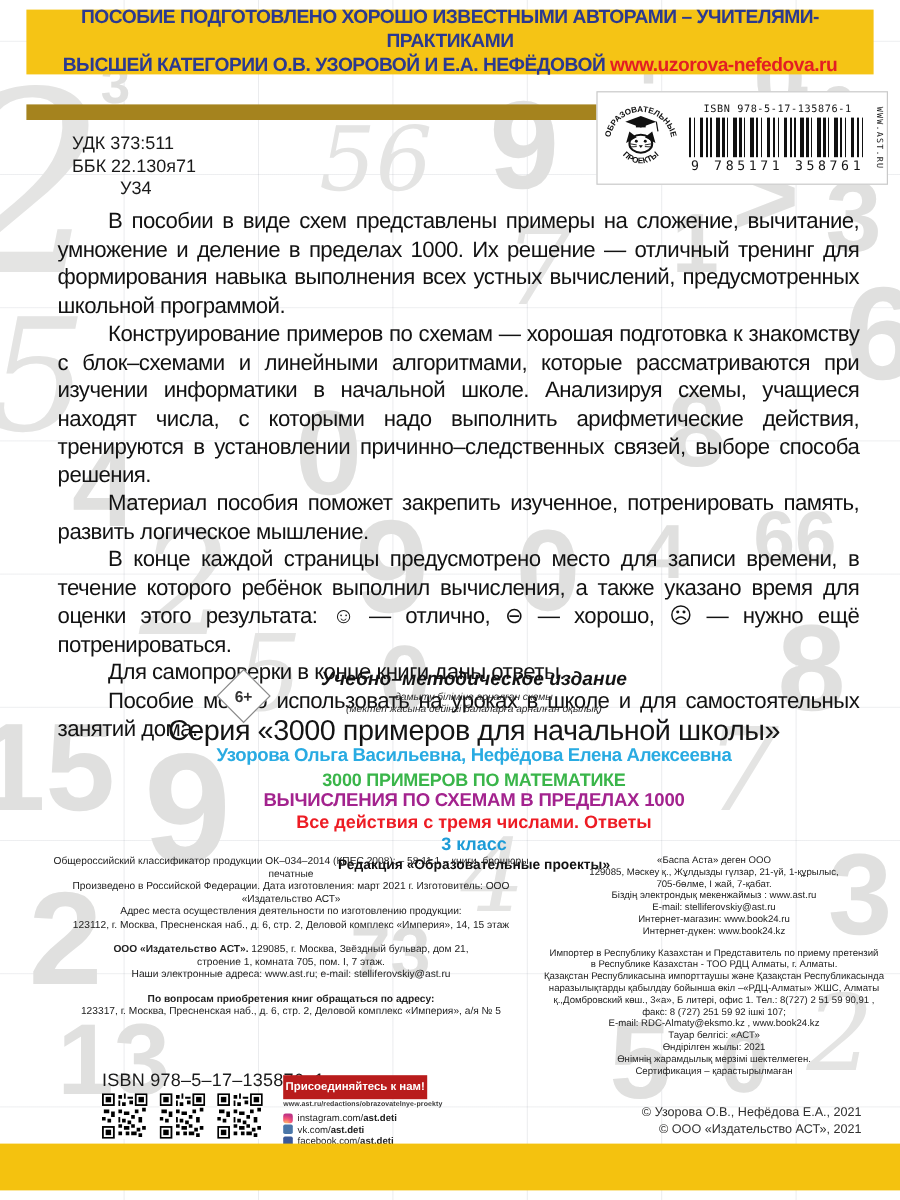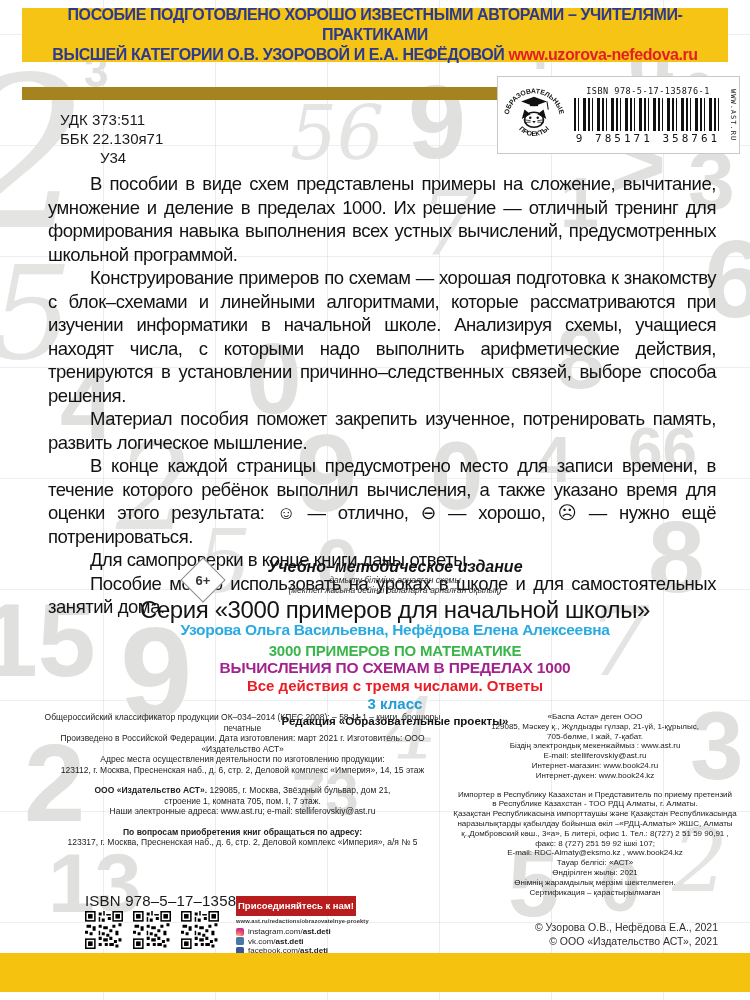--- a/index.html
+++ b/index.html
@@ -80,21 +80,21 @@
 </head>
 <body>
 
 <div class="page">
 
   <div id="watermarks">
       <span class="wm wm-serif" style="left: -45px; top: 50px; font-size: 210px;">2</span>
       <span class="wm" style="left: 84px; top: 50px; font-size: 44px;">3</span>
       <span class="wm" style="left: 520px; top: 16px; font-size: 70px;">+</span>
       <span class="wm" style="left: 628px; top: 26px; font-size: 78px;">0</span>
-      <span class="wm wm-serif" style="left: 290px; top: 96px; font-size: 74px;">56</span>
+      <span class="wm wm-serif" style="left: 266px; top: 96px; font-size: 74px;">56</span>
       <span class="wm" style="left: 408px; top: 70px; font-size: 104px;">9</span>
       <span class="wm" style="left: 652px; top: 64px; font-size: 56px;">10</span>
       <span class="wm" style="left: 610px; top: 116px; font-size: 96px;">&gt;</span>
       <span class="wm" style="left: 560px; top: 168px; font-size: 70px;">1</span>
       <span class="wm" style="left: 688px; top: 138px; font-size: 84px;">3</span>
       <span class="wm wm-serif" style="left: 420px; top: 178px; font-size: 90px;">7</span>
       <span class="wm" style="left: 704px; top: 224px; font-size: 110px;">6</span>
       <span class="wm wm-serif" style="left: -10px; top: 248px; font-size: 130px;">5</span>
       <span class="wm" style="left: 60px; top: 358px; font-size: 96px;">4</span>
       <span class="wm" style="left: 246px; top: 328px; font-size: 100px;">0</span>

